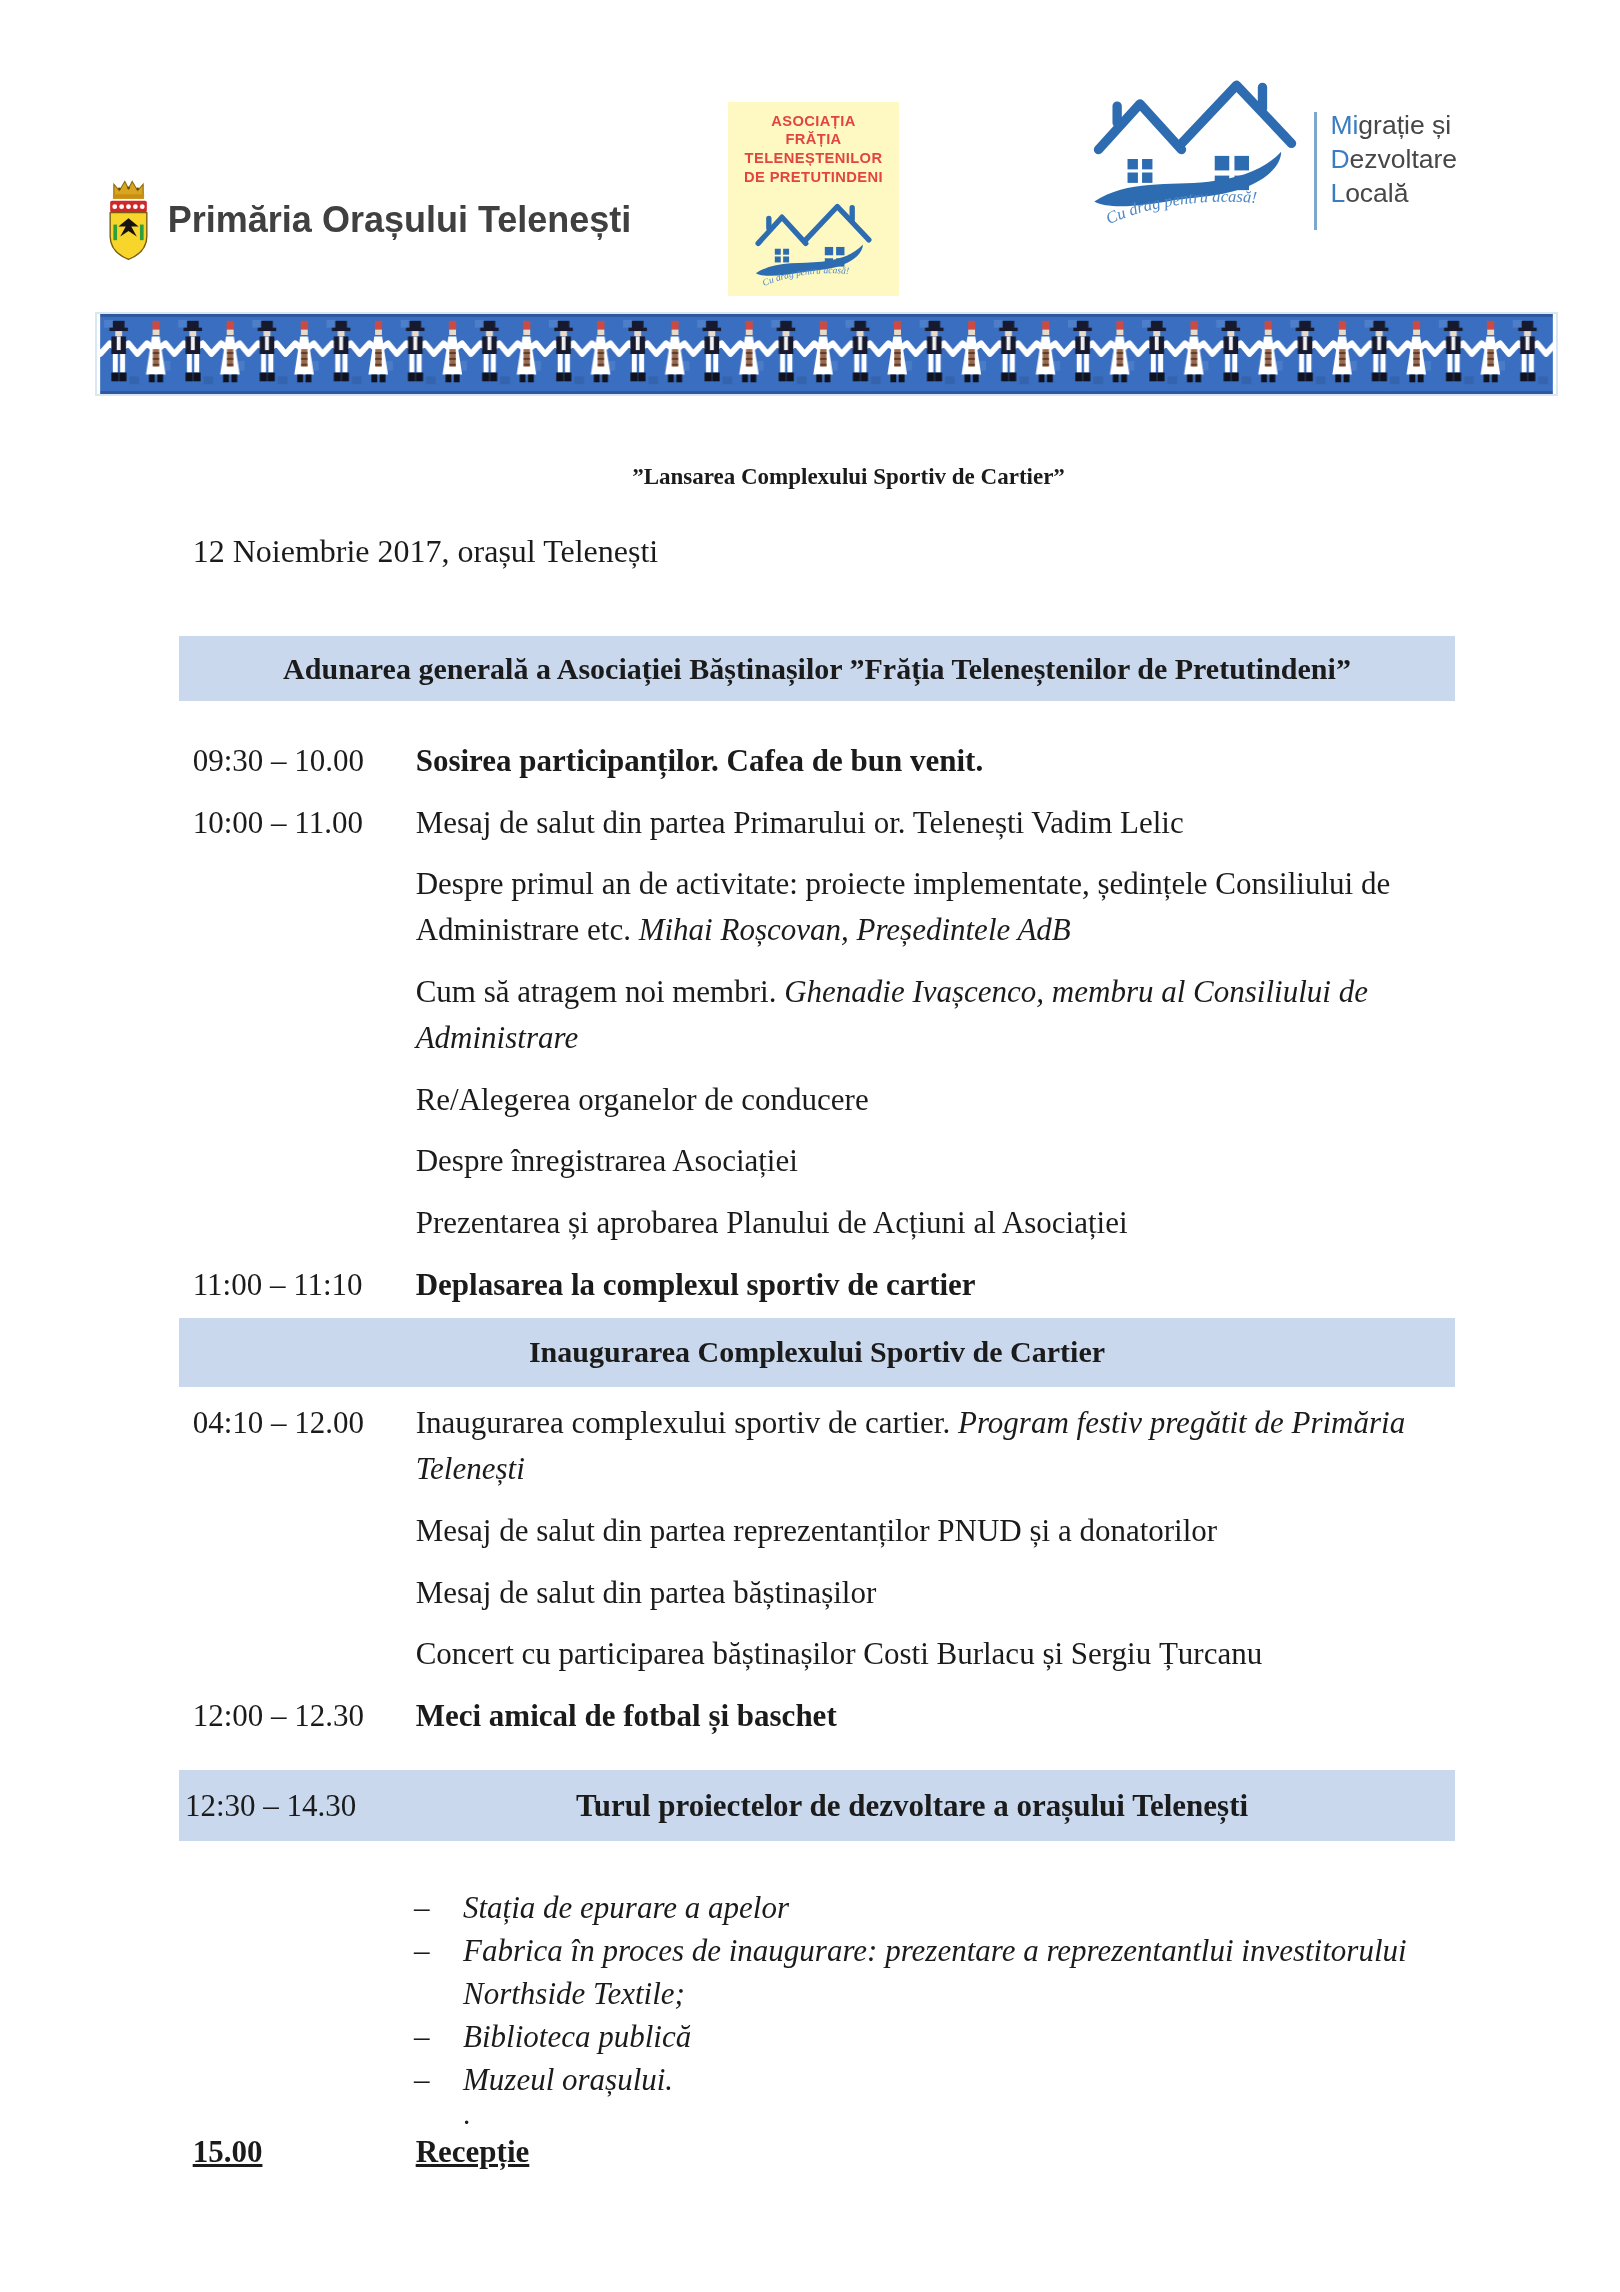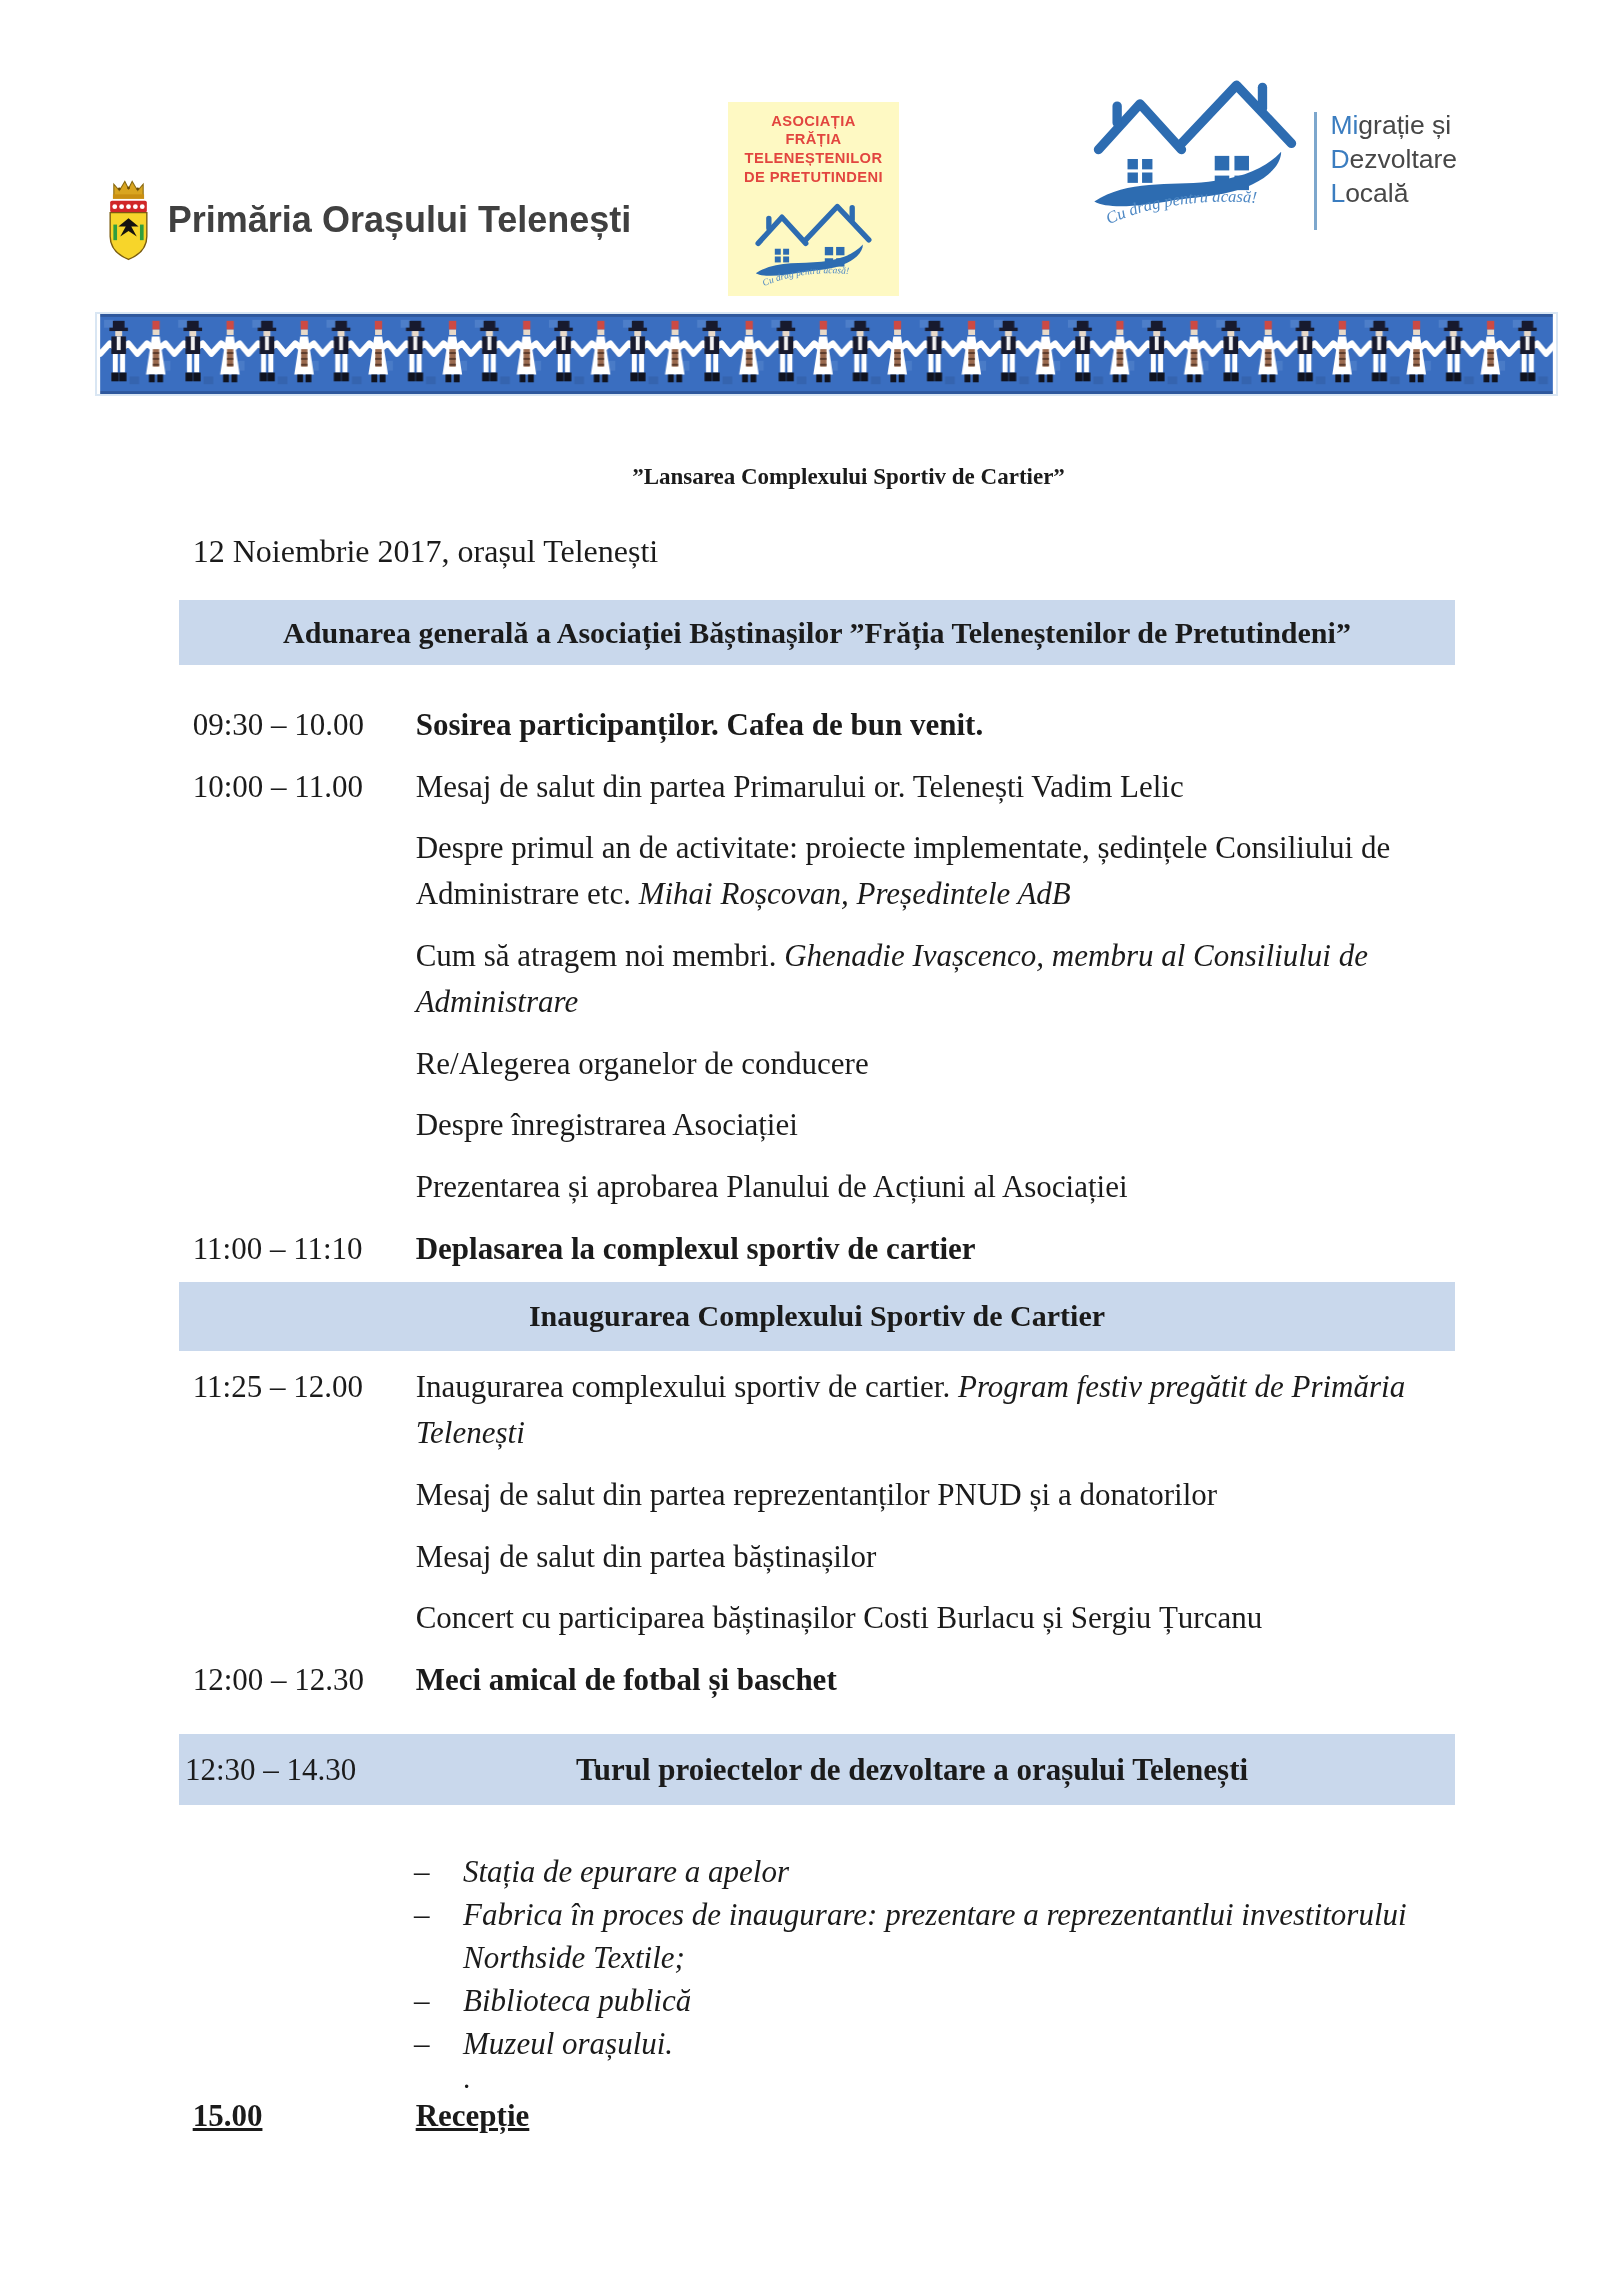--- a/index.html
+++ b/index.html
@@ -20,21 +20,21 @@
   .mdl{margin-top:47px;font-family:"Liberation Sans","DejaVu Sans",sans-serif;font-weight:400;font-size:26.5px;line-height:34px;color:#474747;white-space:nowrap;}
   .mdl .accent{color:#3b7dc0;}
 
   
   .folk-band{position:absolute;left:95px;top:312px;width:1459px;height:80px;border:2px solid #d9e6f3;box-sizing:content-box;}
   .folk-band svg{display:block;width:100%;height:100%;}
 
   
   .content{position:absolute;left:179px;top:453px;width:1276px;}
   .doc-title{margin:0 0 28px 0;padding-left:63px;text-align:center;font-size:23px;line-height:47px;font-weight:700;}
-  .doc-date{margin:0 0 25px 0;padding-left:13.7px;font-size:32px;line-height:47px;}
+  .doc-date{margin:0 0 61px 0;padding-left:13.7px;font-size:32px;line-height:47px;}
 
   .bar{background:#c9d8ec;font-weight:700;font-size:30px;display:flex;align-items:center;justify-content:center;}
   .bar-1{height:65px;margin-bottom:37px;white-space:nowrap;}
   .bar-2{height:69px;margin-top:9.8px;margin-bottom:13.7px;}
   .bar-3{height:71px;margin-top:31px;margin-bottom:45px;justify-content:flex-start;padding-left:6px;box-sizing:border-box;}
   .bar-3 .bar-time{font-weight:400;width:223px;flex:0 0 223px;font-size:31px;}
   .bar-3 .bar-label{flex:1;text-align:center;font-weight:700;font-size:31px;padding-right:39px;}
 
   .row{display:flex;padding-left:13.7px;margin-bottom:15.7px;font-size:31px;line-height:46px;}
   .row.mb0{margin-bottom:0;}
@@ -220,21 +220,21 @@
     <div class="row mb0">
       <span class="time">11:00 – 11:10</span>
       <span class="text bold">Deplasarea la complexul sportiv de cartier</span>
     </div>
 
     <div class="bar bar-2">
       <span>Inaugurarea Complexului Sportiv de Cartier</span>
     </div>
 
     <div class="row">
-      <span class="time">11:25 – 12.00</span>
+      <span class="time">04:10 – 12.00</span>
       <span class="text"><span>Inaugurarea complexului sportiv de cartier. </span><em>Program festiv pregătit de Primăria Telenești</em></span>
     </div>
     <div class="row">
       <span class="time"></span>
       <span class="text">Mesaj de salut din partea reprezentanților PNUD și a donatorilor</span>
     </div>
     <div class="row">
       <span class="time"></span>
       <span class="text">Mesaj de salut din partea băștinașilor</span>
     </div>

